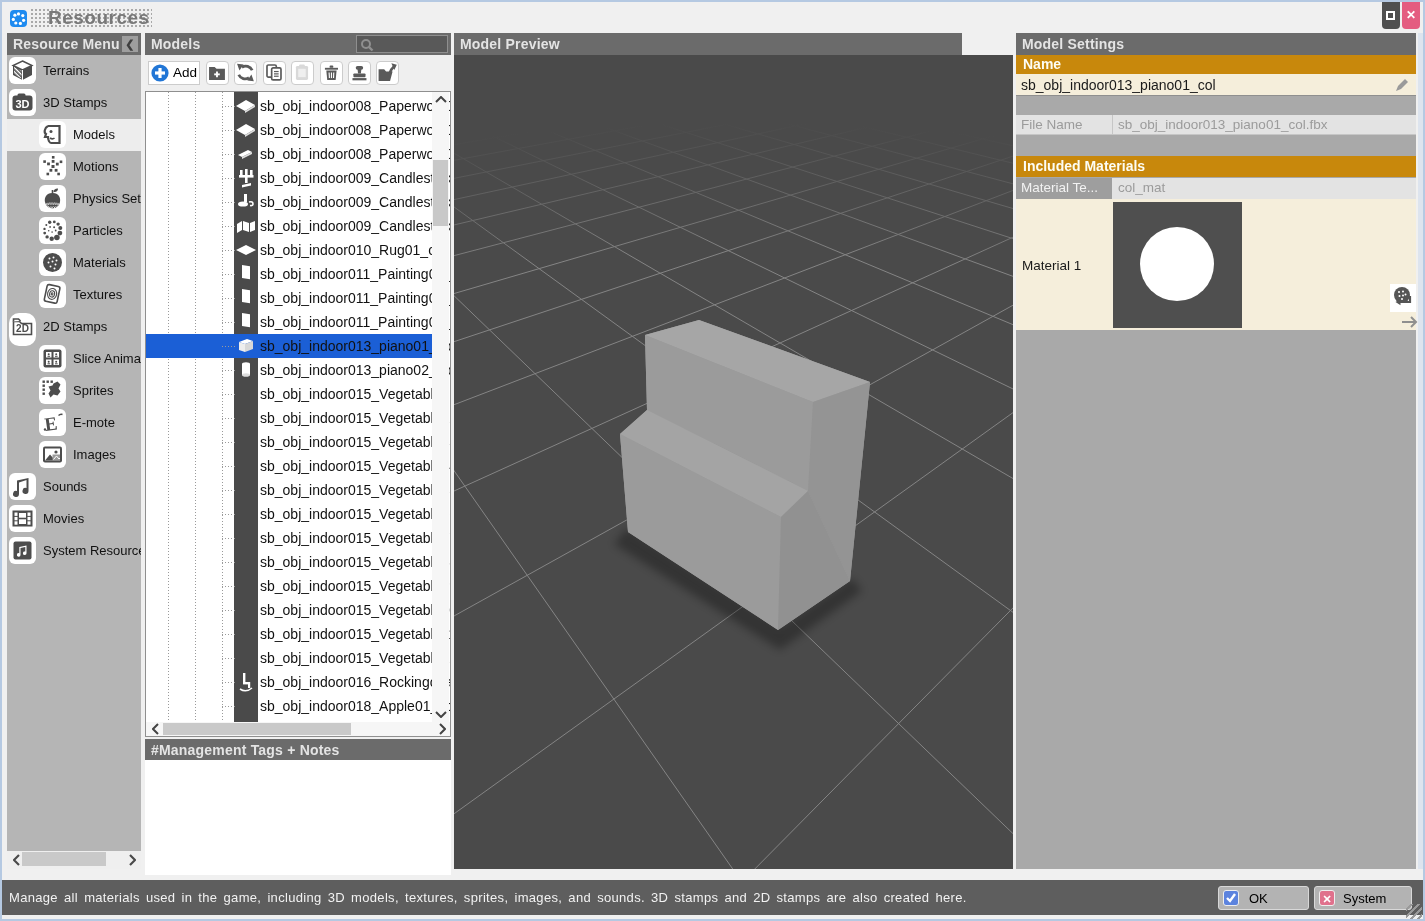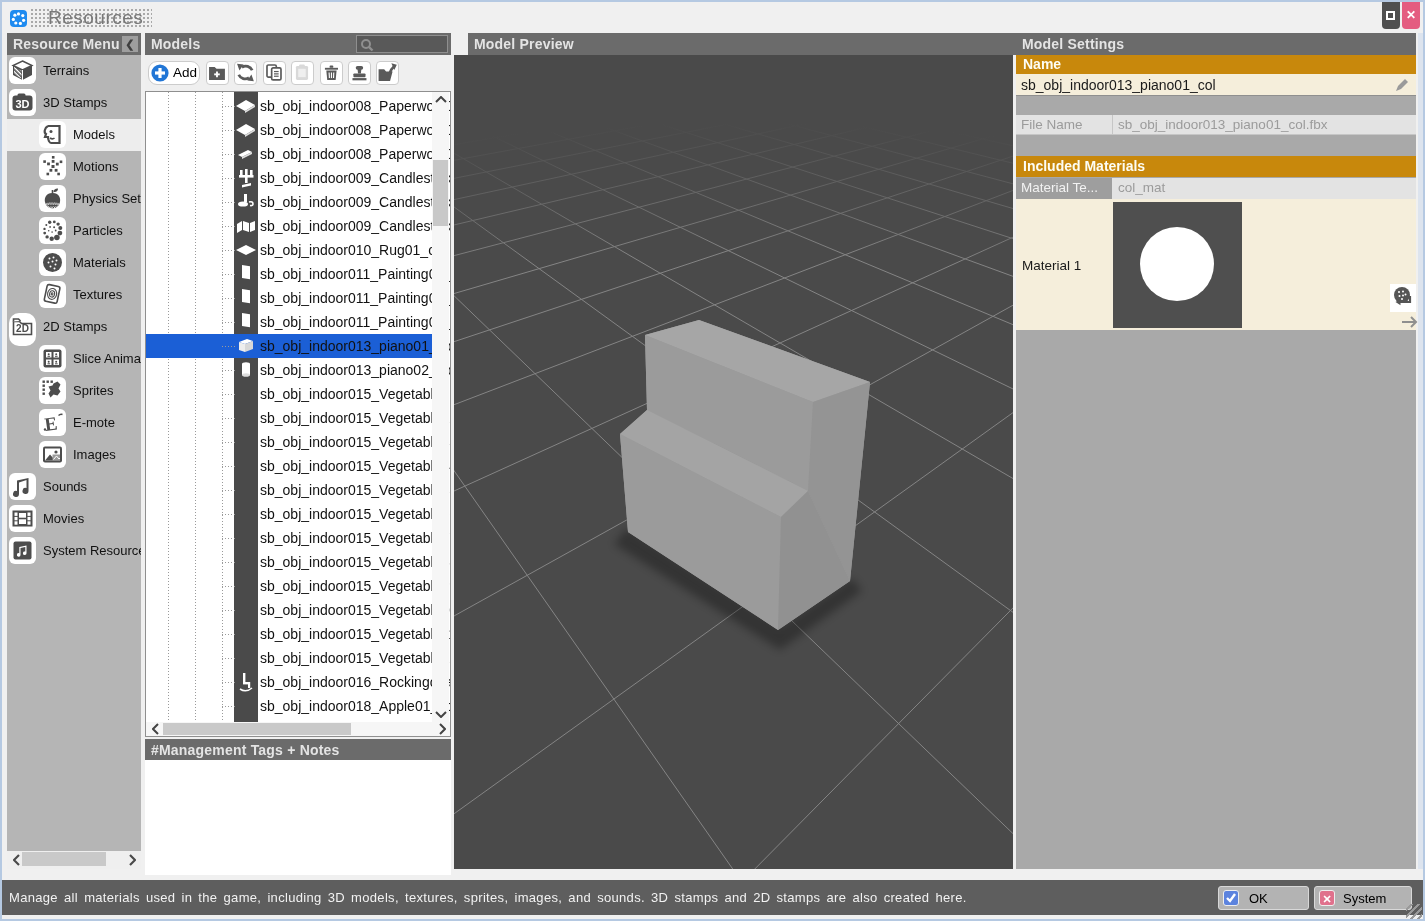--- a/index.html
+++ b/index.html
@@ -16,21 +16,21 @@
         <circle cx="8.5" cy="3.9" r="1.6"></circle>
         <circle cx="12.8" cy="5.6" r="1.6"></circle>
         <circle cx="13.6" cy="10.3" r="1.6"></circle>
         <circle cx="10.4" cy="13.4" r="1.6"></circle>
         <circle cx="5.8" cy="13" r="1.6"></circle>
         <circle cx="3.3" cy="9.4" r="1.6"></circle>
         <circle cx="4.9" cy="5.2" r="1.6"></circle>
       </g>
     </svg></div>
 <div class="abs" style="left:30px;top:8px;width:122px;height:21px;background-image:radial-gradient(circle,#a9a9a9 1px,rgba(0,0,0,0) 1.15px);background-size:4px 4px"></div>
-<div class="abs" style="left:48px;top:7px;font-size:19px;font-weight:normal;color:#787878;letter-spacing:.5px">Resources</div>
+<div class="abs" style="left:48px;top:7px;font-size:19px;font-weight:bold;color:#787878;letter-spacing:.5px">Resources</div>
 <div class="abs" style="left:1382px;top:2px;width:18px;height:27px;background:#4f4f4f;border-radius:0 0 4px 4px">
 <div class="abs" style="left:4px;top:9px;width:9px;height:9px;border:2px solid #fff"></div>
   </div>
 <div class="abs" style="left:1402px;top:2px;width:18px;height:27px;background:#e45c80;border-radius:0 0 4px 4px;color:#fff;font-weight:bold;font-size:12px;text-align:center;line-height:27px">✕</div>
 
 <div class="abs" style="left:7px;top:33px;width:134px;height:836px;background:#b5b5b5">
  <div class="hdr" style="height:22px;position:relative">Resource Menu
   <div class="abs" style="right:3px;top:3px;width:16px;height:16px;background:#9e9e9e;color:#3f3f3f;font-size:11px;line-height:16px;text-align:center;font-weight:bold">❮</div>
  </div>
  <div id="menu" style="position:relative;height:796px;overflow:hidden"></div>
@@ -258,21 +258,21 @@
 <div class="abs" style="left:145px;top:33px;width:306px;height:22px" class2="hdr">
     <div class="hdr" style="height:22px;position:relative">Models
  <div class="abs" style="left:211px;top:2px;width:92px;height:18px;background:#595959;border:1px solid #8f8f8f">
   <svg width="16" height="16" style="position:absolute;left:2px;top:1px">
           <circle cx="7" cy="7" r="4" fill="none" stroke="#8f8f8f" stroke-width="2"></circle>
           <line x1="10" y1="10" x2="13.5" y2="13.5" stroke="#8f8f8f" stroke-width="2.4"></line>
         </svg>
  </div></div>
   </div>
 <div class="abs" style="left:145px;top:55px;width:306px;height:36px;background:#efefef">
-    <div class="abs" style="left:3px;top:6px;width:52px;height:24px;background:#fff;border:1px solid #ccc;border-radius:9px"><svg width="50" height="22">
+    <div class="abs" style="left:3px;top:6px;width:52px;height:24px;background:#fff;border:1px solid #ccc;border-radius:0"><svg width="50" height="22">
         <circle cx="11" cy="11" r="8.6" fill="#2176d6"></circle>
         <g stroke="#fff" stroke-width="3.2">
           <line x1="11" y1="6" x2="11" y2="16"></line>
           <line x1="6" y1="11" x2="16" y2="11"></line>
         </g>
       </svg><div class="abs" style="left:24px;top:3px;font-size:13.5px;color:#000">Add</div></div>
 <div class="abs" style="left:61px;top:6px;width:23px;height:24px;background:#fff;border:1px solid #ccc;border-radius:4px"><svg width="21" height="22" viewBox="0.8 0.8 22.5 23.5">
         <path d="M3 6 h6 l2 2 h9 v12 h-17 z" fill="#5a5a5a"></path>
         <g stroke="#fff" stroke-width="2">
           <line x1="11.5" y1="11" x2="11.5" y2="17"></line>
@@ -475,21 +475,21 @@
         <polyline points="2,1 7,6 2,11" fill="none" stroke="#444" stroke-width="2"></polyline>
       </svg>
     <div class="abs" style="left:17px;top:1px;width:188px;height:12px;background:#c9c9c9"></div>
   </div>
 </div>
 <div class="abs" style="left:145px;top:739px;width:306px;height:21px">
     <div class="hdr" style="height:21px">#Management Tags + Notes</div>
   </div>
 <div class="abs" style="left:145px;top:760px;width:306px;height:115px;background:#fff"></div>
 
-<div class="abs" style="left:468px;top:33px;width:559px;height:22px">
+<div class="abs" style="left:454px;top:33px;width:508px;height:22px">
     <div class="hdr" style="height:22px">Model Preview</div>
   </div>
 <div class="abs" style="left:454px;top:55px;width:559px;height:814px;background:#4a4a4a;overflow:hidden">
 <svg width="559" height="814" style="position:absolute;left:0;top:0">
  <g stroke="#a8a8a8" stroke-width="1" opacity="0.62">
         <line x1="-24.2" y1="853.2" x2="-38.3" y2="813.8"></line>
 <line x1="304.4" y1="850.7" x2="-39.2" y2="359.6"></line>
 <line x1="597.3" y1="815.5" x2="-39.5" y2="202.7"></line>
 <line x1="597.0" y1="584.9" x2="-39.6" y2="123.2"></line>
 <line x1="596.9" y1="445.6" x2="-39.7" y2="75.1"></line>

